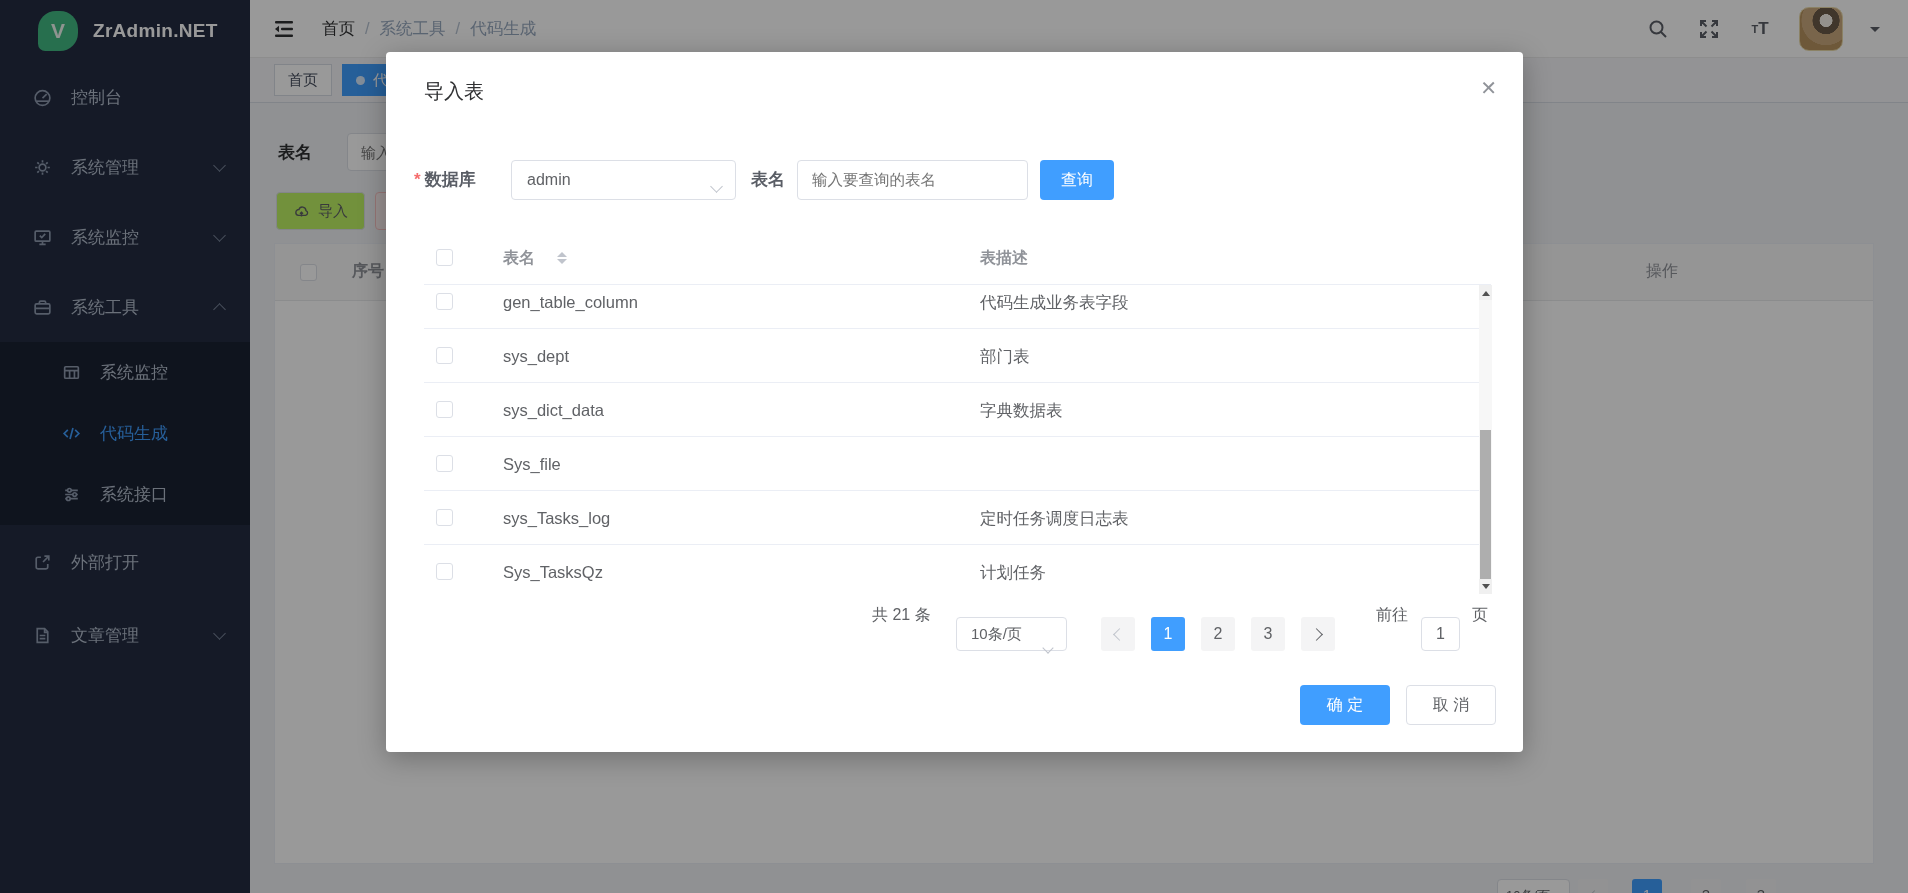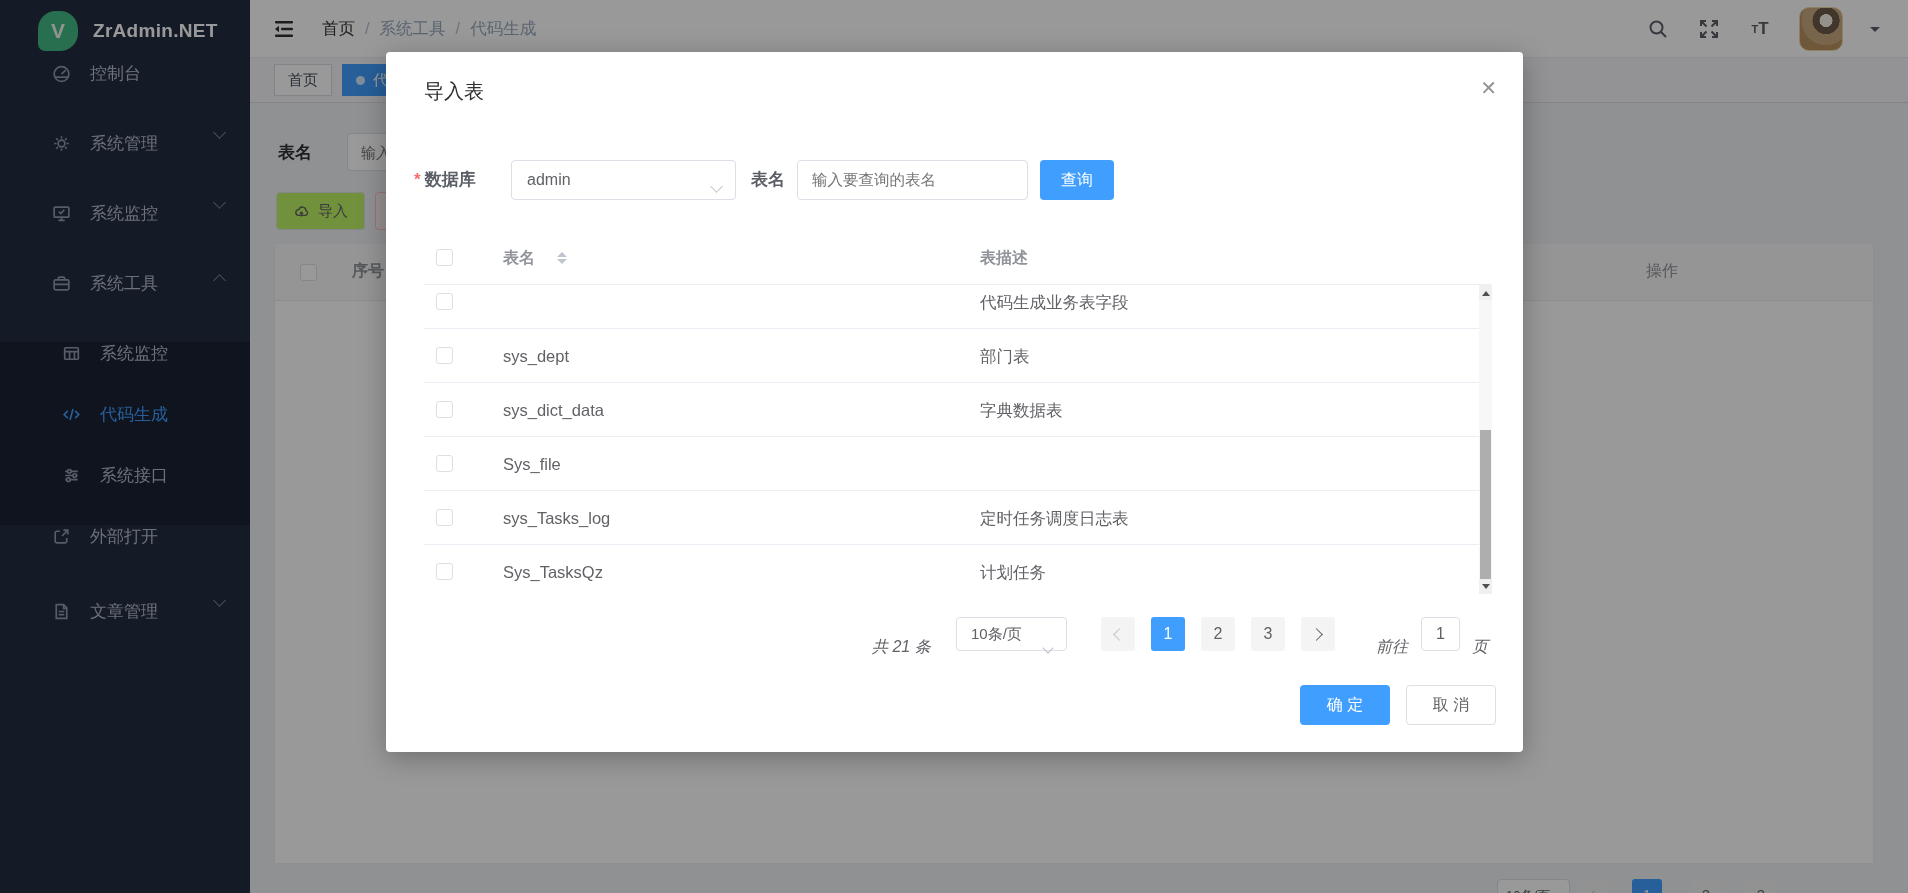--- a/index.html
+++ b/index.html
@@ -7,21 +7,21 @@
   .app { position:relative; width:1908px; height:893px; background:#f0f2f5;
          font-family:"Liberation Sans","DejaVu Sans",sans-serif; font-size:17px; color:#606266; }
 
   
   .sidebar { position:absolute; left:0; top:0; width:250px; height:893px; background:#232c42; z-index:1; }
   .logo-row { height:62px; display:flex; align-items:center; padding-left:38px; }
   .logo-mark { width:40px; height:40px; background:#42b983; border-radius:45% 45% 45% 18%;
                display:flex; align-items:center; justify-content:center; color:#eef7f1;
                font-weight:bold; font-size:21px; }
   .logo-text { color:#fff; font-weight:bold; font-size:19px; margin-left:15px; letter-spacing:.3px; }
-  .menu-item { height:70px; display:flex; align-items:flex-start; padding:0 26px 0 50px;
+  .menu-item { height:70px; display:flex; align-items:center; padding:0 26px 0 31px;
                color:#b3bdcc; font-size:17px; cursor:pointer; }
   .mi-icon { width:22px; height:22px; margin-right:18px; color:#8f9bb0; flex:none;
              display:flex; align-items:center; justify-content:center; }
   .mi-icon svg { width:21px; height:21px; }
   .mi-label { flex:1; }
   .chevron { display:inline-block; width:9px; height:9px;
              border-right:1.7px solid #7a8599; border-bottom:1.7px solid #7a8599; }
   .chevron.down { transform:rotate(45deg); margin-top:-4px; }
   .chevron.up { transform:rotate(-135deg); margin-top:4px; }
   .submenu { background:#1a2233; }
@@ -110,21 +110,21 @@
   .r-cb { position:absolute; left:12px; top:18px; }
   .r-name { position:absolute; left:79px; top:0; line-height:54px; color:#606266; font-size:16.5px; }
   .r-desc { position:absolute; left:556px; top:0; line-height:54px; color:#606266; font-size:16.5px; }
   .m-scrollbar { position:absolute; left:1093px; top:233px; width:13px; height:309px; background:#f7f7f7; }
   .sb-arrow { position:absolute; left:0; width:13px; height:15px; background:#f0f0f0; display:flex;
               align-items:center; justify-content:center; cursor:pointer; }
   .sb-up { top:0; } .sb-down { bottom:0; }
   .tri-up { width:0; height:0; border:4px solid transparent; border-bottom:5px solid #505050; margin-top:-3px;}
   .tri-down { width:0; height:0; border:4px solid transparent; border-top:5px solid #505050; margin-bottom:-3px;}
   .sb-thumb { position:absolute; left:1px; top:145px; width:11px; height:150px; background:#aeaeae; cursor:pointer; }
-  .pg-text { position:absolute; top:578px; height:34px; line-height:34px; color:#606266; font-size:16px;font-style:italic; }
+  .pg-text { position:absolute; top:546px; height:34px; line-height:34px; color:#606266; font-size:16px; }
   .pg-total { left:486px; } .pg-goto-label { left:990px; } .pg-goto-unit { left:1086px; }
   .pg-select { position:absolute; left:570px; top:565px; width:111px; height:34px; border:1px solid #dcdfe6;
                border-radius:4px; background:#fff; color:#606266; font-size:15px; line-height:32px;
                padding-left:14px; cursor:pointer; }
   .pg-btn { position:absolute; top:565px; width:34px; height:34px; background:#f4f4f5; border-radius:3px;
             display:flex; align-items:center; justify-content:center; color:#606266; font-size:16px; cursor:pointer; }
   .pg-btn.active { background:#409eff; color:#fff; }
   .pg-prev { left:715px; } .pg-p1 { left:765px; } .pg-p2 { left:815px; } .pg-p3 { left:865px; } .pg-next { left:915px; }
   .pg-prev .chevron { border-color:#c0c4cc; }
   .pg-next .chevron { border-color:#606266; }
@@ -344,20 +344,21 @@
           <span class="asc"></span>
           <span class="desc"></span>
         </span>
       <span class="th-desc">表描述</span>
     </div>
 
     <div class="m-tbody">
       <div class="m-rows">
         <div class="m-row">
           <span class="cb r-cb"></span>
+          <span class="r-name">gen_table_column</span>
           <span class="r-desc">代码生成业务表字段</span>
         </div>
         <div class="m-row">
           <span class="cb r-cb"></span>
           <span class="r-name">sys_dept</span>
           <span class="r-desc">部门表</span>
         </div>
         <div class="m-row">
           <span class="cb r-cb"></span>
           <span class="r-name">sys_dict_data</span>

